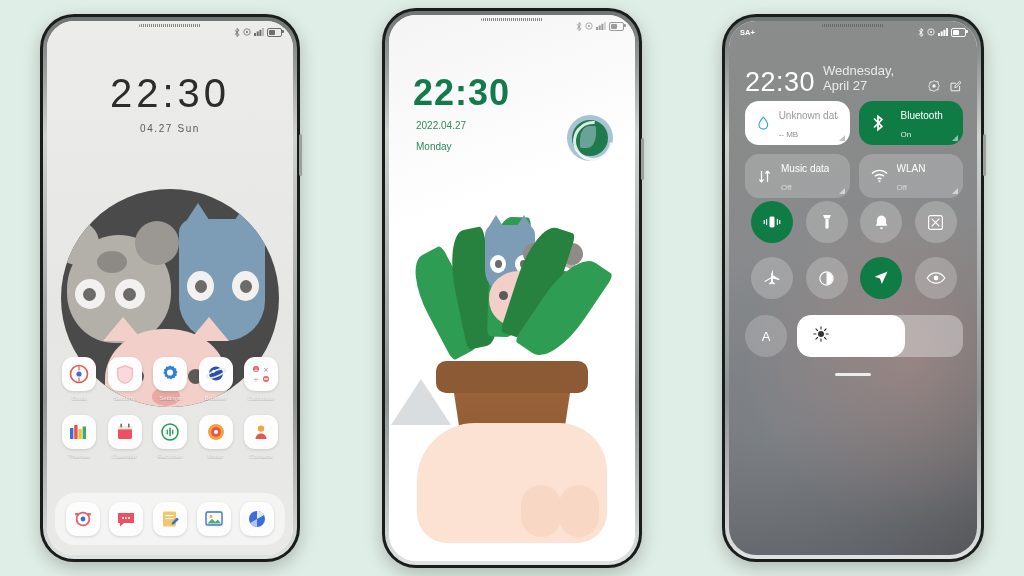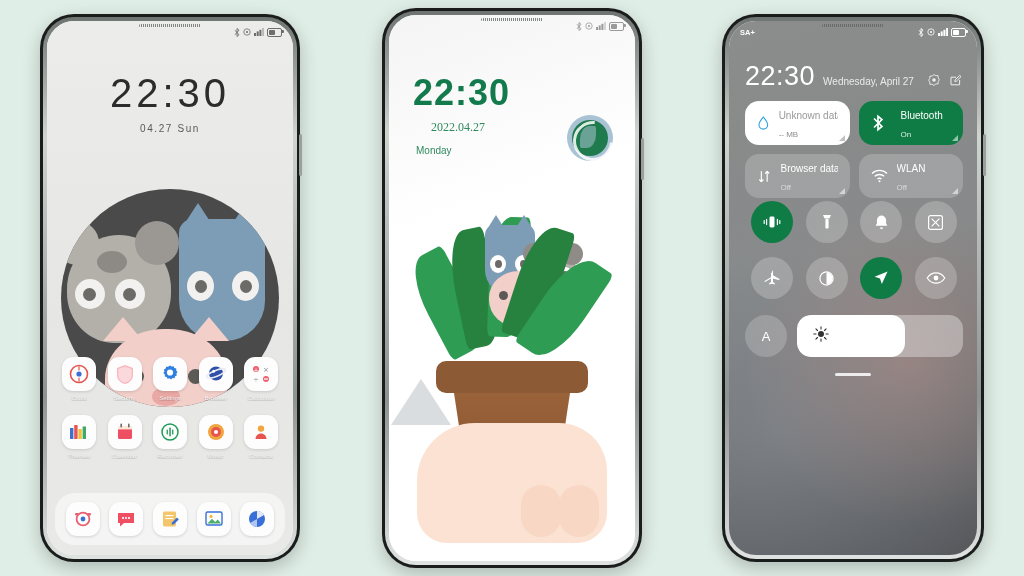--- a/index.html
+++ b/index.html
@@ -82,21 +82,21 @@
 
   .p1-dock{position:absolute;left:8px;right:8px;bottom:10px;height:52px;border-radius:20px;
            background:rgba(255,255,255,.5);display:flex;align-items:center;
            justify-content:space-around;padding:0 6px;}
 
   
   #p2{left:382px;top:8px;width:260px;height:560px;}
   .p2-bg{position:absolute;inset:0;background:linear-gradient(160deg,#f4f4f4 0%,#ffffff 35%,#ffffff 100%);}
   .p2-clock{position:absolute;left:24px;top:60px;}
   .p2-time{font-size:36px;font-weight:bold;color:#137a4b;line-height:1;letter-spacing:1px;}
-  .p2-d1{font-size:12px;color:#2f8a5e;margin-top:9px;margin-left:18px;font-family:Liberation Serif, serif;}
+  .p2-d1{font-size:10px;color:#2f8a5e;margin-top:9px;margin-left:3px;}
   .p2-d2{font-size:10px;color:#2f8a5e;margin-top:10px;margin-left:3px;}
   .p2-widget{position:absolute;right:22px;top:100px;width:46px;height:46px;border-radius:50%;
              background:#a9c3d4;display:flex;align-items:center;justify-content:center;}
   .p2-widget .inner{width:36px;height:36px;border-radius:50%;background:#1f7a4d;position:relative;}
   .p2-widget .inner::after{content:"";position:absolute;left:8px;top:6px;width:16px;height:22px;
              background:#a9c3d4;border-radius:60% 10% 60% 10%;opacity:.55;}
   .p2-ring{position:absolute;left:6px;top:6px;width:34px;height:34px;border-radius:50%;
              border:3px solid rgba(255,255,255,.85);border-right-color:transparent;transform:rotate(-40deg);}
 
   .plant{position:absolute;left:0;right:0;bottom:18px;height:330px;}
@@ -131,21 +131,21 @@
   
   #p3{left:722px;top:14px;width:262px;height:548px;}
   .p3-bg{position:absolute;inset:0;
      background:
        radial-gradient(circle at 72% 64%, rgba(200,150,140,.38), transparent 42%),
        radial-gradient(circle at 18% 78%, rgba(150,160,170,.35), transparent 48%),
        linear-gradient(170deg,#8b8d8c 0%,#87898a 42%,#6e7073 72%,#56585c 100%);}
   .p3-sb{color:#fff;}
   .p3-head{position:absolute;left:16px;right:14px;top:42px;display:flex;align-items:flex-end;gap:8px;}
   .p3-time{font-size:27px;color:#fff;font-weight:300;line-height:1;letter-spacing:.5px;}
-  .p3-date{font-size:10px;color:#eaeaea;padding-bottom:3px;flex:1;}
+  .p3-date{font-size:13px;color:#eaeaea;padding-bottom:3px;flex:1;}
   .p3-hicon{width:14px;height:14px;color:#eee;margin-bottom:3px;}
 
   .tiles{position:absolute;left:16px;right:14px;top:80px;display:grid;
          grid-template-columns:1fr 1fr;gap:9px;}
   .tile{height:44px;border-radius:14px;display:flex;align-items:center;gap:9px;padding:0 12px;
         position:relative;overflow:hidden;}
   .tile.white{background:#fff;} .tile.green{background:#0f7b45;gap:16px;}
   .tile.glass{background:rgba(255,255,255,.2);}
   .tile .t-txt{overflow:hidden;}
   .tile .t-name{font-size:10px;white-space:nowrap;}
@@ -553,21 +553,21 @@
             <span class="t-sub">On</span>
           </span>
           <span class="corner"></span>
         </div>
 
         <div class="tile glass">
           <svg width="15" height="17" viewBox="0 0 15 17">
               <path d="M4.5 14V3m0 11L2.4 11.4M4.5 14l2.1-2.6M10.5 3v11m0-11L8.4 5.6M10.5 3l2.1 2.6" fill="none" stroke="#fff" stroke-width="1.2"></path>
             </svg>
           <span class="t-txt">
-            <span class="t-name">Browser data</span><br>
+            <span class="t-name">Music data</span><br>
             <span class="t-sub">Off</span>
           </span>
           <span class="corner"></span>
         </div>
 
         <div class="tile glass">
           <svg width="17" height="14" viewBox="0 0 17 14">
               <path d="M1 4.4a11 11 0 0 1 15 0" fill="none" stroke="#fff" stroke-width="1.3"></path>
               <path d="M3.8 7.3a7 7 0 0 1 9.4 0" fill="none" stroke="#fff" stroke-width="1.3"></path>
               <path d="M6.5 10.1a3 3 0 0 1 4 0" fill="none" stroke="#fff" stroke-width="1.3"></path>

